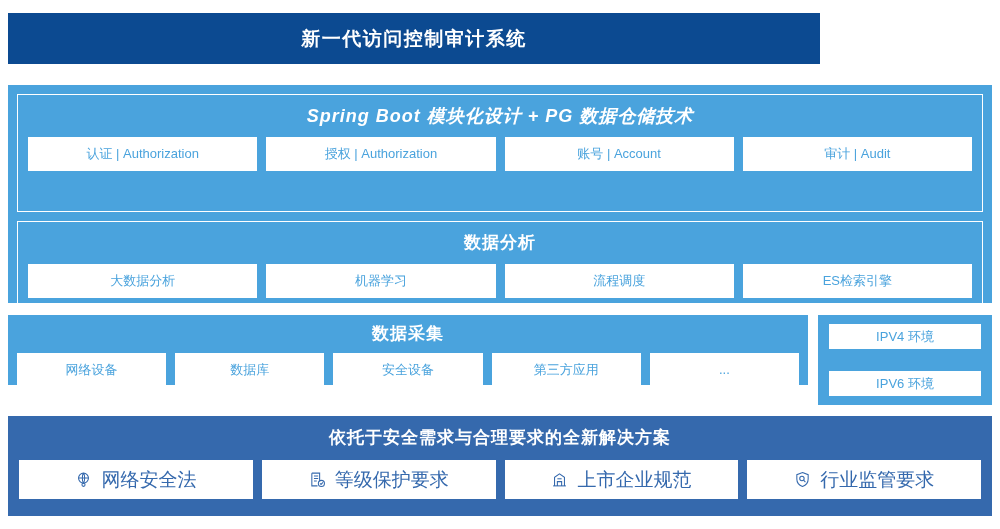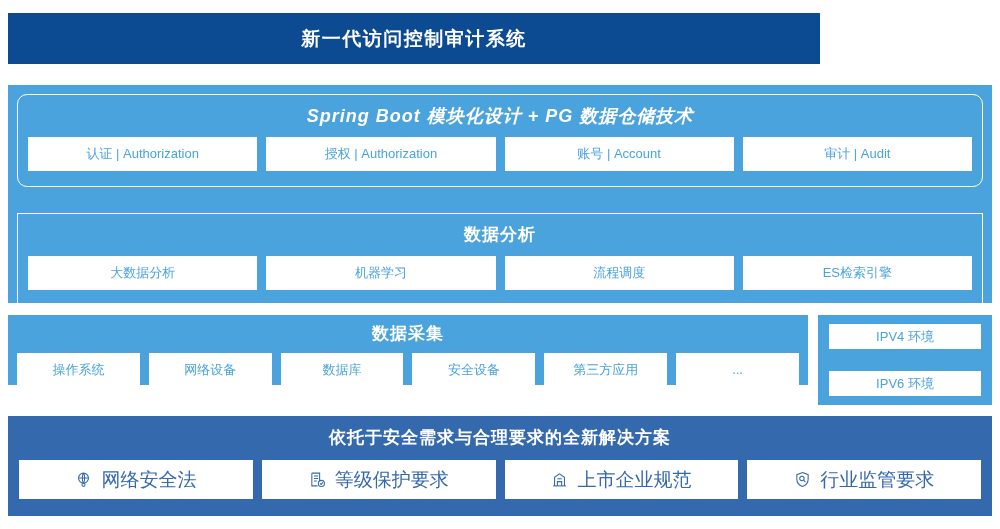--- a/index.html
+++ b/index.html
@@ -83,22 +83,22 @@
   }
 
   
   #stack-panel {
     left: 8px;
     top: 85px;
     width: 984px;
     height: 218px;
     padding: 9px;
   }
-  #platform-box { height: 93px; border-radius: 10px; }
-  #analysis-box { height: 93px; margin-top: 26px; }
+  #platform-box { height: 118px; }
+  #analysis-box { height: 93px; margin-top: 9px; }
 
   
   #collect-panel {
     left: 8px;
     top: 315px;
     width: 800px;
     height: 70px;
     padding: 7px 9px 9px 9px;
   }
   #collect-panel .group-title { margin-bottom: 7px; }
@@ -188,21 +188,20 @@
         <div class="chip">流程调度</div>
         <div class="chip">ES检索引擎</div>
       </div>
     </div>
 
   </div>
 
   <div class="panel" id="collect-panel">
     <div class="group-title">数据采集</div>
     <div class="chip-row">
-      <div class="chip">操作系统</div>
       <div class="chip">网络设备</div>
       <div class="chip">数据库</div>
       <div class="chip">安全设备</div>
       <div class="chip">第三方应用</div>
       <div class="chip">...</div>
     </div>
   </div>
 
   <div class="panel" id="env-panel">
     <div class="env-col">

